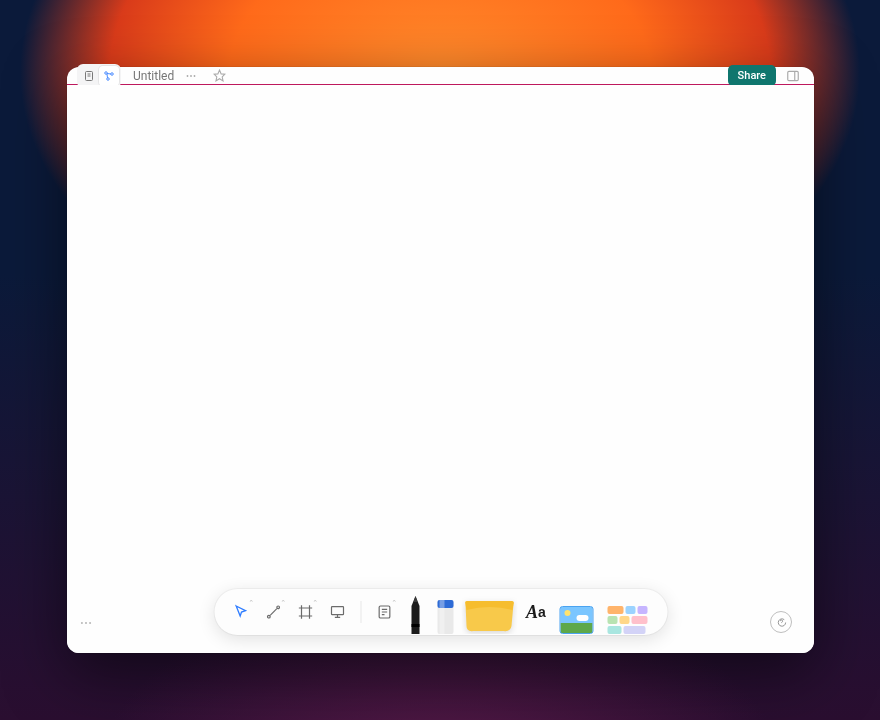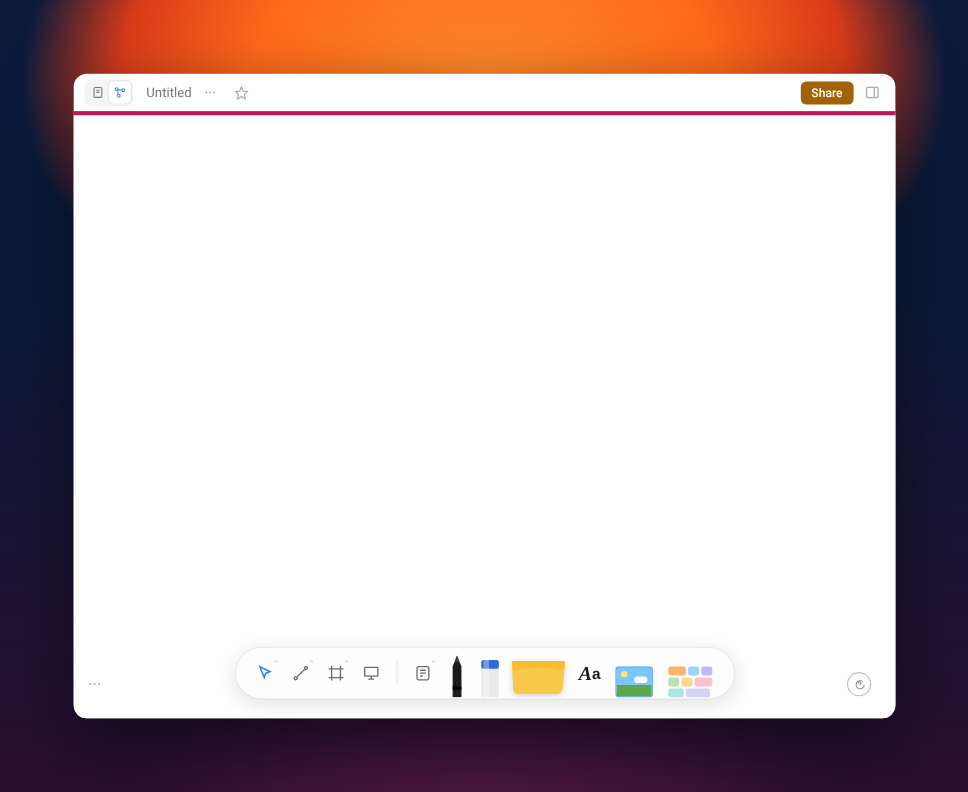--- a/index.html
+++ b/index.html
@@ -13,41 +13,41 @@
   .window {
     position: absolute;
     left: 67px; top: 67px;
     width: 747px; height: 586px;
     background: #fefefe;
     border-radius: 12px;
     box-shadow: 0 20px 60px rgba(0,0,0,.5), 0 0 0 1px rgba(0,0,0,.05);
     display: flex; flex-direction: column;
   }
   .titlebar {
-    height: 38px;
+    height: 18px;
     display: flex; align-items: center;
     padding: 0 10px;
-    border-bottom: 4px solid #be185d;
+    border-bottom: 1px solid #be185d;
     gap: 6px;
   }
   .mode-toggle {
     display: flex; gap: 0;
     background: #f4f4f5; border-radius: 6px; padding: 2px;
   }
   .mode-btn {
     width: 20px; height: 20px; border-radius: 4px;
     display: flex; align-items: center; justify-content: center;
     color: #787878;
   }
   .mode-btn.active { background: #fff; box-shadow: 0 0 0 1px rgba(0,0,0,.06); color:#4a8cff; }
   .title { font-size: 12px; color: #777; margin-left: 6px; }
   .more-btn, .fav-btn, .panel-btn { width: 22px; height: 22px; display:flex;align-items:center;justify-content:center; color:#aaa; border-radius:4px;}
   .spacer { flex: 1; }
   .share-btn {
-    background: #a16207; color: #fff; font-size: 11px; font-weight: 500;
+    background: #0f766e; color: #fff; font-size: 11px; font-weight: 500;
     padding: 4px 10px; border-radius: 5px;
   }
   .canvas { flex: 1; position: relative; background: #fefefe; border-radius: 0 0 12px 12px;}
   .toolbar {
     position: absolute;
     left: 50%; transform: translateX(-50%);
     bottom: 18px;
     height: 46px;
     background: #fdfdfd;
     border-radius: 24px;

